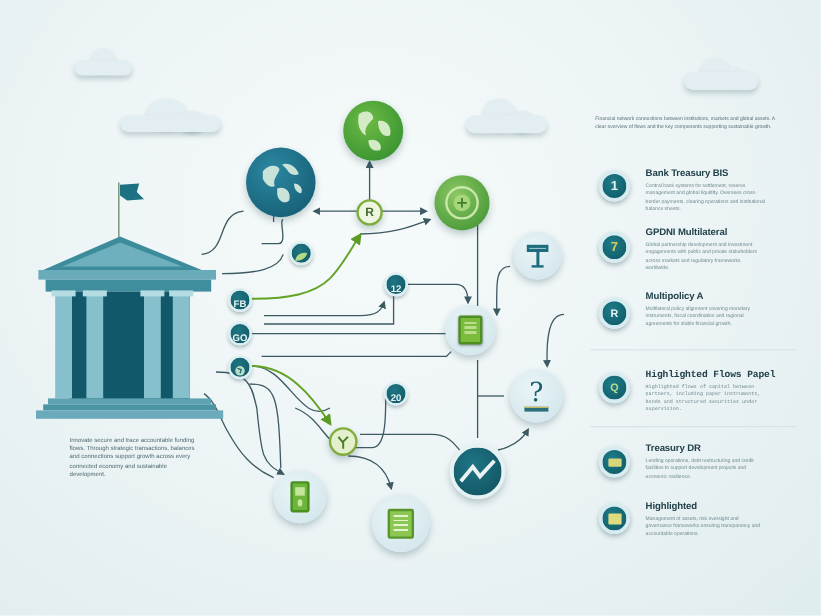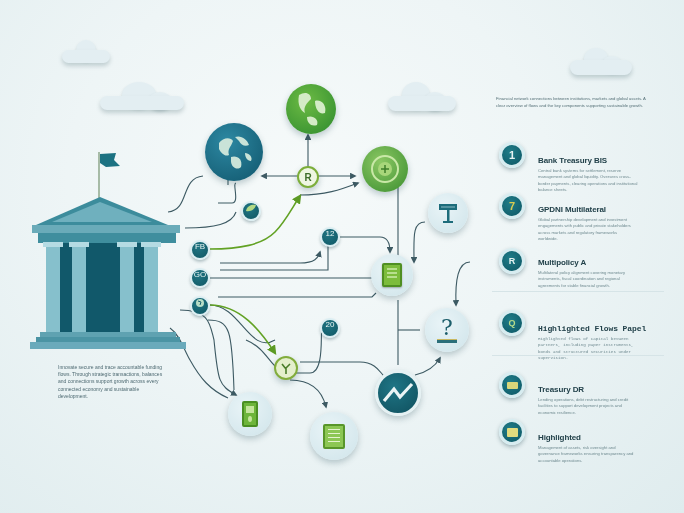--- a/index.html
+++ b/index.html
@@ -16,29 +16,29 @@
   .cloud .b { position: absolute; background: #e3eef2; border-radius: 50%;
     box-shadow: 0 2px 3px rgba(80,110,120,0.25); }
   .cloud .base { position: absolute; background: #e3eef2; border-radius: 10px;
     box-shadow: 0 3px 4px rgba(80,110,120,0.28); }
 
   .node { position: absolute; border-radius: 50%; display: flex; align-items: center; justify-content: center;
     box-shadow: 0 3px 6px rgba(40,80,90,0.28); }
   .node.light { background: radial-gradient(circle at 40% 35%, #e9f4f7, #cfe4ea); }
   .node.green { background: radial-gradient(circle at 40% 35%, #6dbb44, #2d8a2d); }
   .badge { position: absolute; border-radius: 50%; background: radial-gradient(circle at 40% 35%, #1f7583, #0f5663);
-    border: 2px solid #dbeef2; color: #e8f4f3; font-weight: normal; font-size: 8px;
-    display:flex; align-items:flex-start; justify-content:center; box-shadow: 0 2px 3px rgba(30,70,80,0.3); }
+    border: 2px solid #dbeef2; color: #e8f4f3; font-weight: bold; font-size: 8px;
+    display:flex; align-items:flex-end; justify-content:center; box-shadow: 0 2px 3px rgba(30,70,80,0.3); }
 
   .num-icon { position: absolute; width: 26px; height: 26px; border-radius: 50%;
     background: radial-gradient(circle at 40% 35%, #1f7c88, #0d5664); border: 3px solid #d7ecf0;
     box-shadow: 0 2px 4px rgba(30,70,80,0.35);
     display:flex; align-items:center; justify-content:center; color: #e7f3f2; font-weight: bold; font-size: 11px; }
 
-  .panel-item { position: absolute; left: 538px; width: 100px; margin-top: 16px; }
+  .panel-item { position: absolute; left: 538px; width: 100px; }
   .panel-item .title { font-size: 8px; font-weight: bold; color: #22414a; letter-spacing: -0.1px; white-space: nowrap; }
   .panel-item .desc { font-size: 4.2px; line-height: 6.4px; color: #6f8a90; margin-top: 3px; }
   .divider { position: absolute; left: 492px; width: 172px; height: 1px; background: #d6e4e7; }
 
   .intro { position: absolute; left: 496px; top: 95px; width: 150px; font-size: 4.2px; line-height: 7px; color: #546f76; }
   .left-desc { position: absolute; left: 58px; top: 364px; width: 106px; font-size: 5px; line-height: 7.2px; color: #4e6a72; }
 </style>
 </head>
 <body>
 

